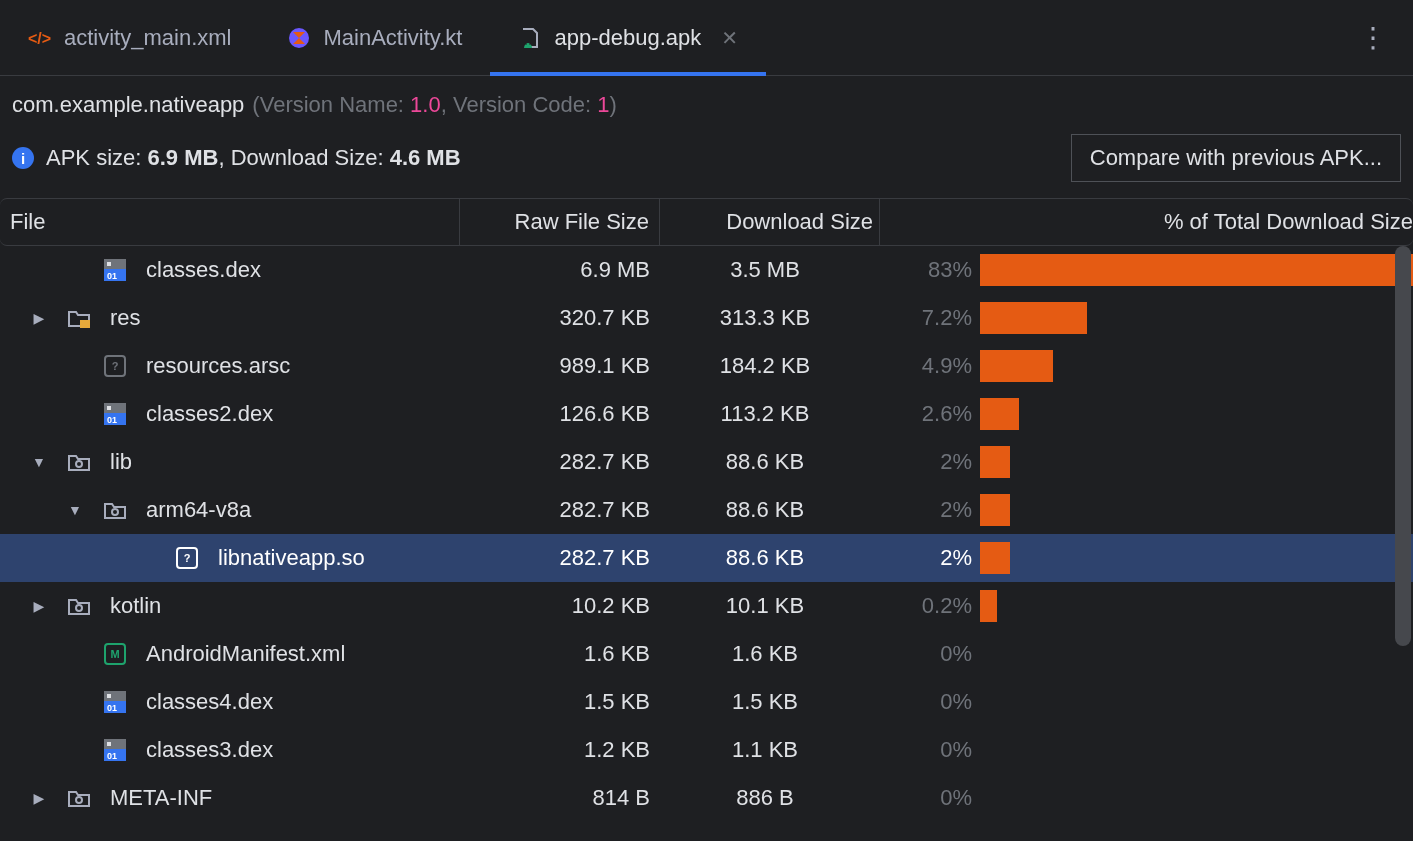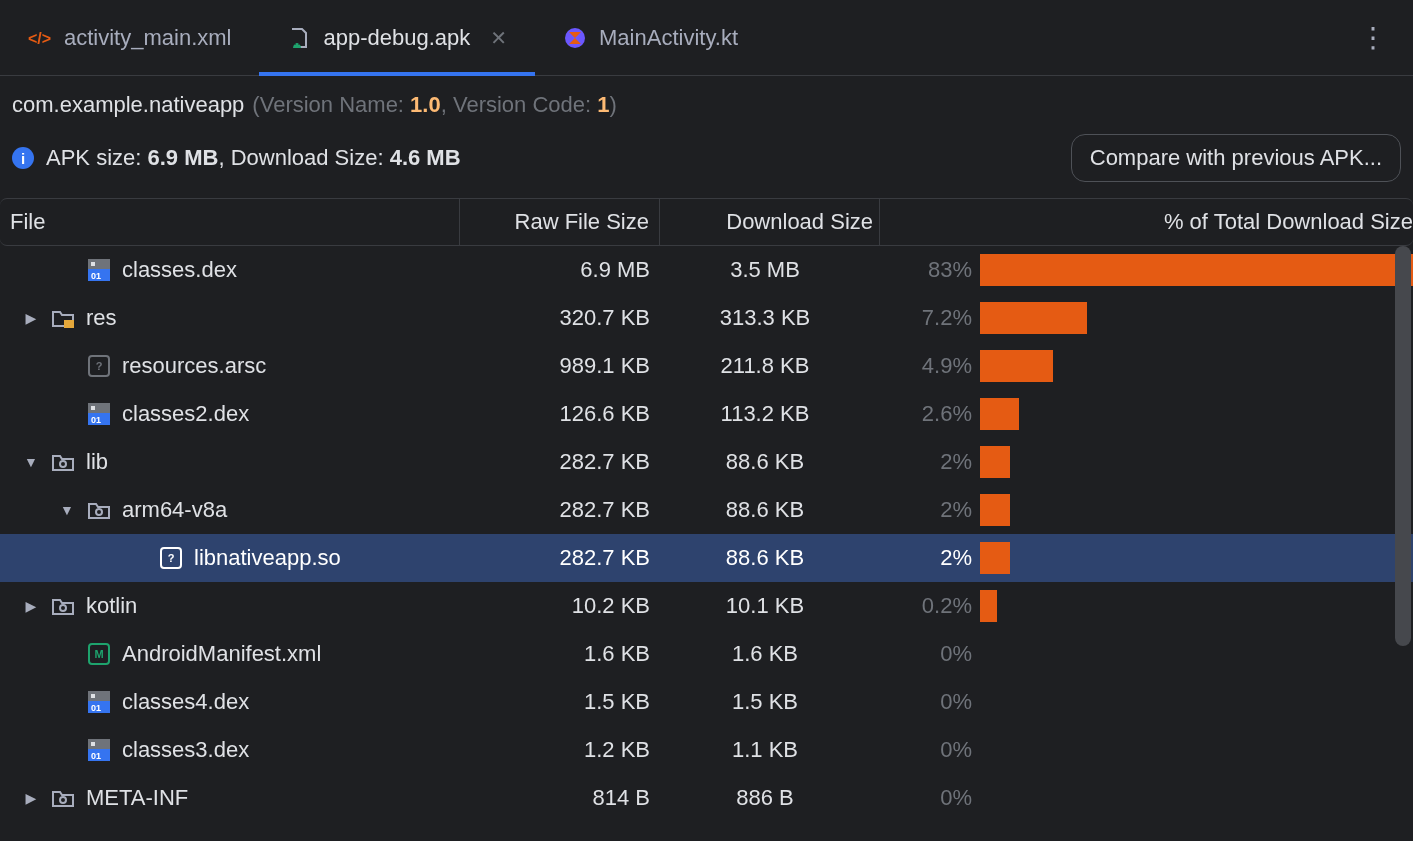--- a/index.html
+++ b/index.html
@@ -65,21 +65,21 @@
     .info-row {
       padding: 16px 12px 8px 12px;
     }
     .package-line {
       display: flex;
       align-items: baseline;
       gap: 8px;
     }
     .pkg-name { color: #dfe1e5; font-weight: 400; }
     .pkg-meta { color: #6f737a; font-size: 22px; }
-    .pkg-meta .v { color: #fdba74; font-weight: 700; }
+    .pkg-meta .v { color: #ec4899; font-weight: 400; }
     
     .size-row {
       display: flex;
       align-items: center;
       padding: 8px 12px 16px 12px;
     }
     .info-icon {
       width: 22px; height: 22px;
       border-radius: 50%;
       background: #3574f0;
@@ -92,21 +92,21 @@
       margin-right: 12px;
     }
     .size-text { color: #dfe1e5; }
     .size-text .v { font-weight: 600; }
     .compare-btn {
       margin-left: auto;
       border: 1px solid #4e5157;
       background: transparent;
       color: #dfe1e5;
       padding: 10px 18px;
-      border-radius: 14px;
+      border-radius: 0;
       font-size: 22px;
       cursor: pointer;
     }
     
     
     .table {
       width: 100%;
     }
     .th-row {
       display: flex;
@@ -134,21 +134,21 @@
       cursor: pointer;
     }
     .row.selected {
       background: #2e436e;
       color: #fff;
     }
     .file-cell {
       flex: 0 0 460px;
       display: flex;
       align-items: center;
-      gap: 12px;
+      gap: 20px;
       padding-left: 10px;
       white-space: nowrap;
     }
     .raw-cell { flex: 0 0 200px; text-align: right; padding-right: 10px; }
     .dl-cell  { flex: 0 0 220px; text-align: center; padding-right: 10px; }
     .pct-cell { flex: 0 0 100px; text-align: right; color: #6f737a; padding-right: 8px;}
     .row.selected .pct-cell { color: #fff; }
     .bar-cell { flex: 1; padding-right: 20px; }
     .bar {
       height: 32px;
@@ -200,40 +200,40 @@
 <div class="tabs">
   <div id="tabs-container" style="display:flex;height:100%;">
       <div class="tab">
         <span class="tab-icon">
           <svg width="24" height="24" viewBox="0 0 24 24">
             <text x="0" y="18" font-size="16" fill="#e55b13" font-weight="bold">&lt;/&gt;</text>
           </svg>
         </span>
         <span>activity_main.xml</span>
       </div>
+      <div class="tab">
+        <span class="tab-icon">
+          <svg width="24" height="24" viewBox="0 0 24 24">
+            <circle cx="12" cy="12" r="10" fill="#6b57ff"></circle>
+            <path d="M6 6 L18 6 L6 18 L18 18 L12 12 Z" fill="#e55b13"></path>
+          </svg>
+        </span>
+        <span>MainActivity.kt</span>
+      </div>
       <div class="tab active">
         <span class="tab-icon">
           <svg width="24" height="24" viewBox="0 0 24 24">
             <path d="M5 3h10l4 4v14H9" fill="none" stroke="#a8adbd" stroke-width="2"></path>
             <path d="M6 22 c0-3 2-5 4-5 s4 2 4 5" fill="#1ea36d"></path>
             <circle cx="8" cy="18" r="0.8" fill="#1e1f22"></circle>
             <circle cx="12" cy="18" r="0.8" fill="#1e1f22"></circle>
           </svg>
         </span>
         <span>app-debug.apk</span>
         <span class="tab-close">✕</span>
-      </div>
-      <div class="tab">
-        <span class="tab-icon">
-          <svg width="24" height="24" viewBox="0 0 24 24">
-            <circle cx="12" cy="12" r="10" fill="#6b57ff"></circle>
-            <path d="M6 6 L18 6 L6 18 L18 18 L12 12 Z" fill="#e55b13"></path>
-          </svg>
-        </span>
-        <span>MainActivity.kt</span>
       </div>
     </div>
   <div class="tabs-more">⋮</div>
 </div>
 
 <div class="info-row">
   <div class="package-line">
     <span class="pkg-name">com.example.nativeapp</span>
     <span class="pkg-meta">
       (<span>Version Name:</span>
@@ -304,21 +304,21 @@
         </div>
       </div>
       <div class="row">
         <div class="file-cell">
           <span class="indent-spacer" style="width:36px"></span>
           <span class="chevron"></span>
           <span class="fico unknown">?</span>
           <span>resources.arsc</span>
         </div>
         <div class="raw-cell">989.1 KB</div>
-        <div class="dl-cell">211.8 KB</div>
+        <div class="dl-cell">184.2 KB</div>
         <div class="pct-cell">4.9%</div>
         <div class="bar-cell">
           <div class="bar" style="width:17.64%"></div>
         </div>
       </div>
       <div class="row">
         <div class="file-cell">
           <span class="indent-spacer" style="width:36px"></span>
           <span class="chevron"></span>
           <span class="fico dex">

